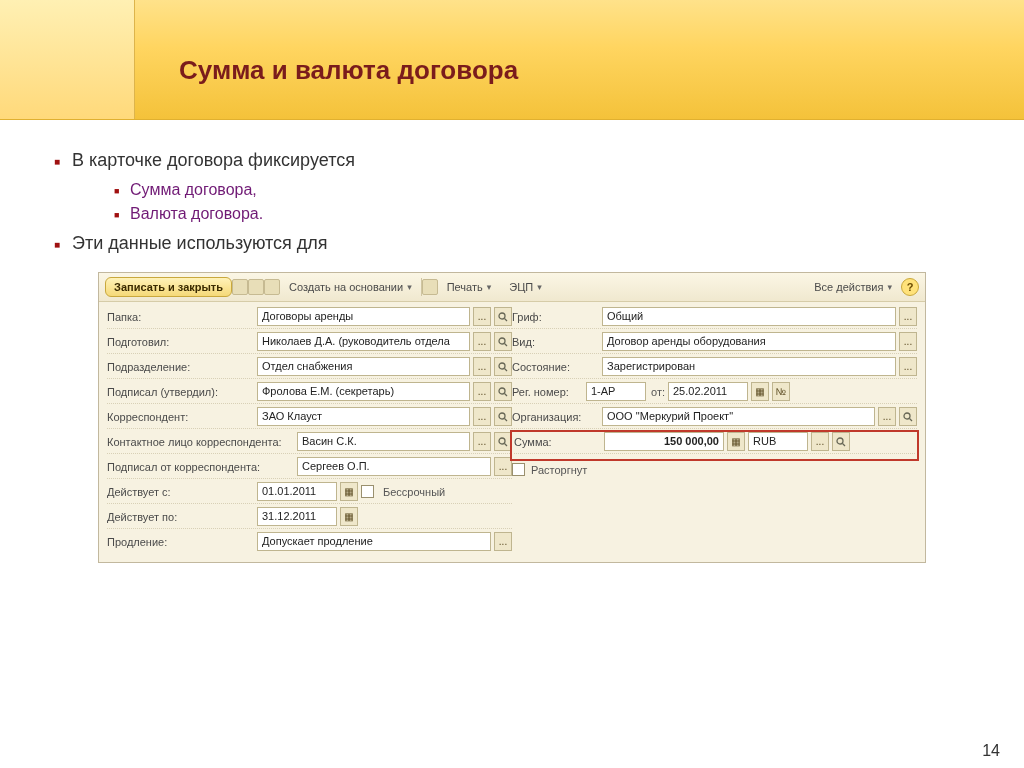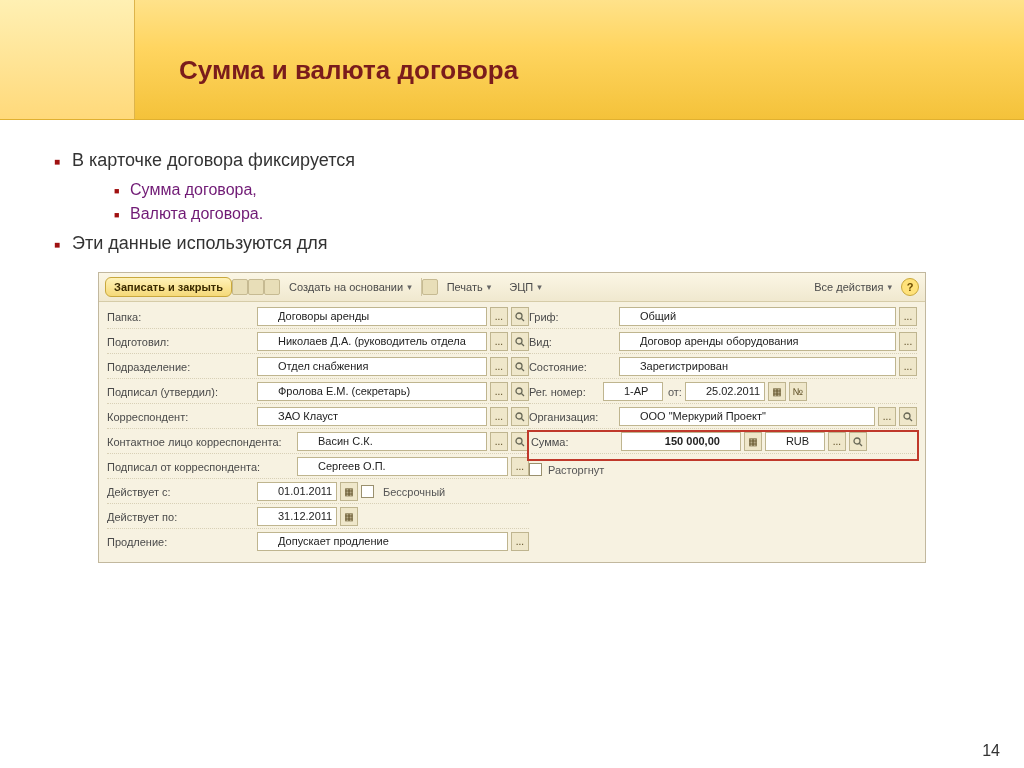--- a/index.html
+++ b/index.html
@@ -44,21 +44,21 @@
   .tb-spacer { flex:1; }
   .tb-help { width:18px; height:18px; border-radius:9px; background:#ffe27a; border:1px solid #c9a83c; display:flex; align-items:center; justify-content:center; font-weight:bold; color:#6a4a00; }
 
   .form-body { display:flex; padding:5px 8px 6px 8px; }
   .col { flex:1; }
   .row { display:flex; align-items:center; margin-bottom:3px; border-bottom:1px dotted #d8d0b6; padding-bottom:2px; }
   .row.no-bb{ border-bottom:none; }
   .lbl { width:150px; color:#4a4a4a; white-space:nowrap; overflow:hidden; text-overflow:ellipsis; }
   .lbl.wide{ width:190px; }
   .fld { flex:1; display:flex; align-items:center; gap:3px; }
-  .txt { flex:1; height:19px; line-height:17px; border:1px solid #bfb58f; background:#fff; padding:0 20px; font-size:11px; color:#222; overflow:hidden; white-space:nowrap; }
+  .txt { flex:1; height:19px; line-height:17px; border:1px solid #bfb58f; background:#fff; padding:0 4px; font-size:11px; color:#222; overflow:hidden; white-space:nowrap; }
   .txt.ra{ text-align:right;font-weight:bold; }
   .btn-dots, .btn-lens, .btn-cal { width:18px; height:19px; border:1px solid #bfb58f; background:#efe7ca; display:flex; align-items:center; justify-content:center; font-size:10px; color:#5a4a20; cursor:pointer; }
   .btn-lens svg{width:10px;height:10px;}
   .chk { width:13px; height:13px; border:1px solid #9a906e; background:#fff; display:inline-block; margin-right:4px; }
   .mini-lbl{ font-size:11px; color:#555; margin-left:2px; }
 
   .highlight-box{ border:2px solid #c0392b; padding:0 2px 2px 2px; margin:-2px; }
 
   .page-no { position:absolute; right:24px; bottom:8px; font-size:16px; color:#333; }
 </style>

